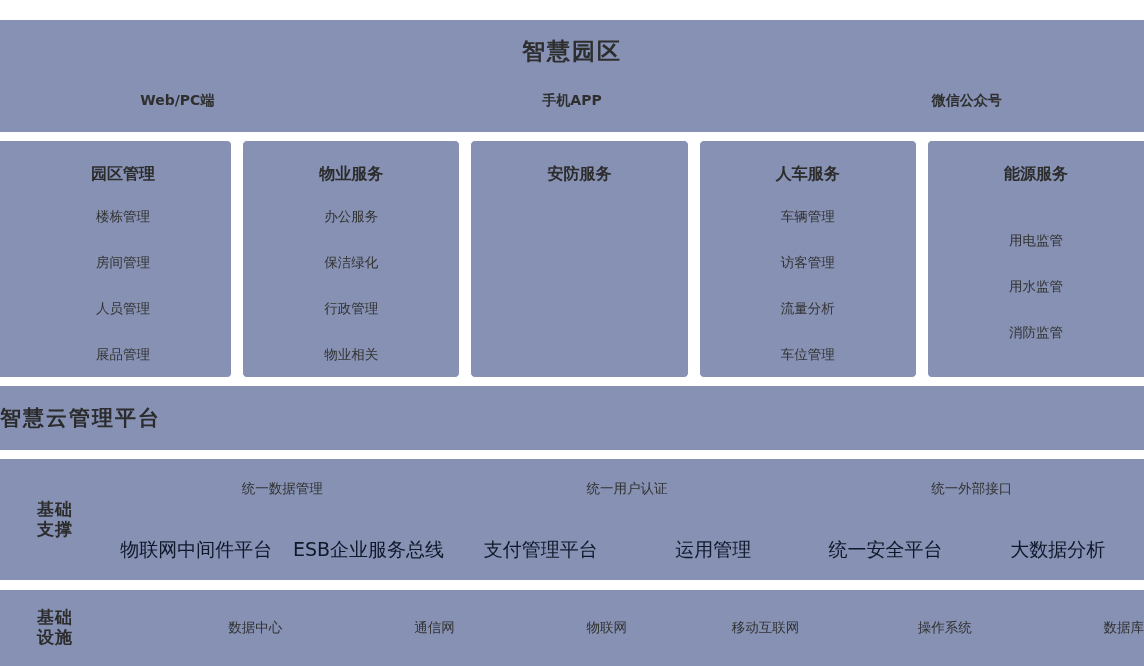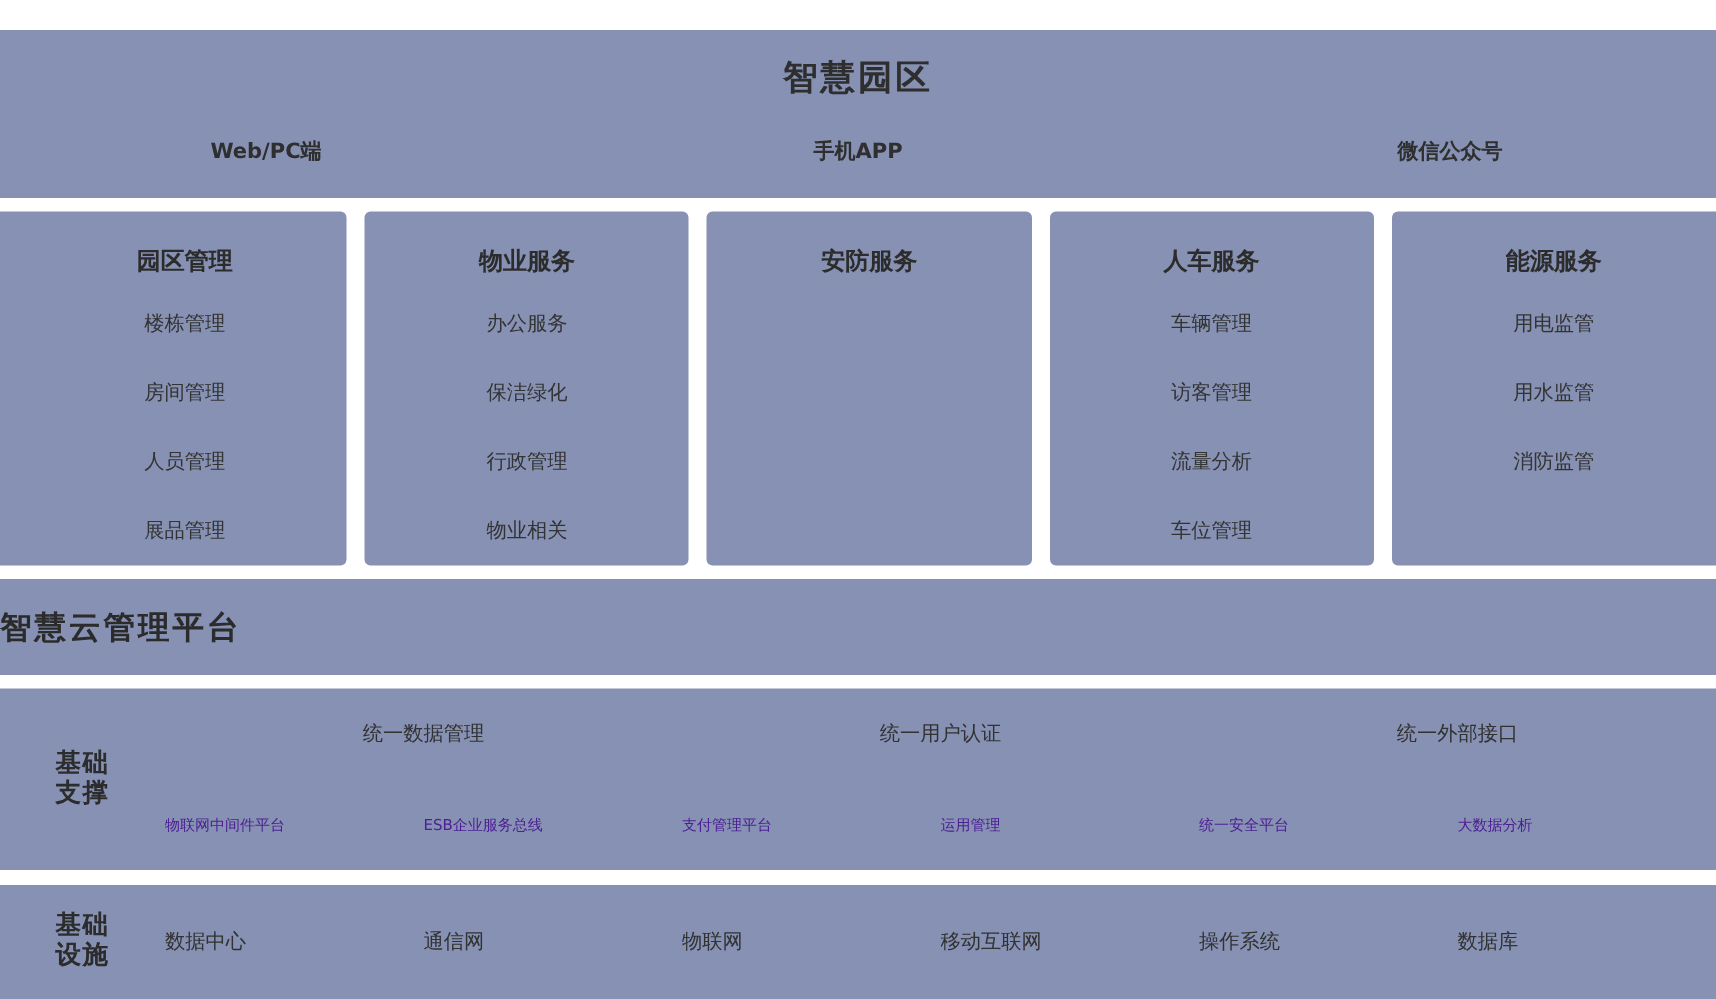--- a/index.html
+++ b/index.html
@@ -86,20 +86,21 @@
   .card:first-child {
     border-left: none;
     border-top-left-radius: 0;
     border-bottom-left-radius: 0;
     padding-left: 15px;
   }
   .card:last-child {
     border-right: none;
     border-top-right-radius: 0;
     border-bottom-right-radius: 0;
+    gap: 24px;
   }
   .card-title {
     font-size: 16px;
     font-weight: bold;
     color: #2c2c2c;
     height: 38px;
     line-height: 38px;
   }
   .card-items {
     width: 100%;
@@ -168,40 +169,40 @@
     align-items: center;
   }
   .support-top-row .cell {
     flex: 1 1 0;
     text-align: center;
     font-size: 13.5px;
     color: #323232;
   }
   .support-bottom-row .cell {
     flex: 1 1 0;
-    text-align: left;
-    font-size: 10px;
-    color: #4c1d95;
+    text-align: center;
+    font-size: 19px;
+    color: #0f172a;
   }
 
   
   .band-infra {
     top: 590px;
     height: 76px;
     display: flex;
     align-items: center;
   }
   .infra-body {
     flex: 1 1 auto;
     display: flex;
     align-items: center;
   }
   .infra-body .cell {
     flex: 1 1 0;
-    text-align: left;
+    text-align: right;
     font-size: 13.5px;
     color: #323232;
   }
 </style>
 </head>
 <body>
 
 <div class="diagram">
 
   <div class="band band-title">

